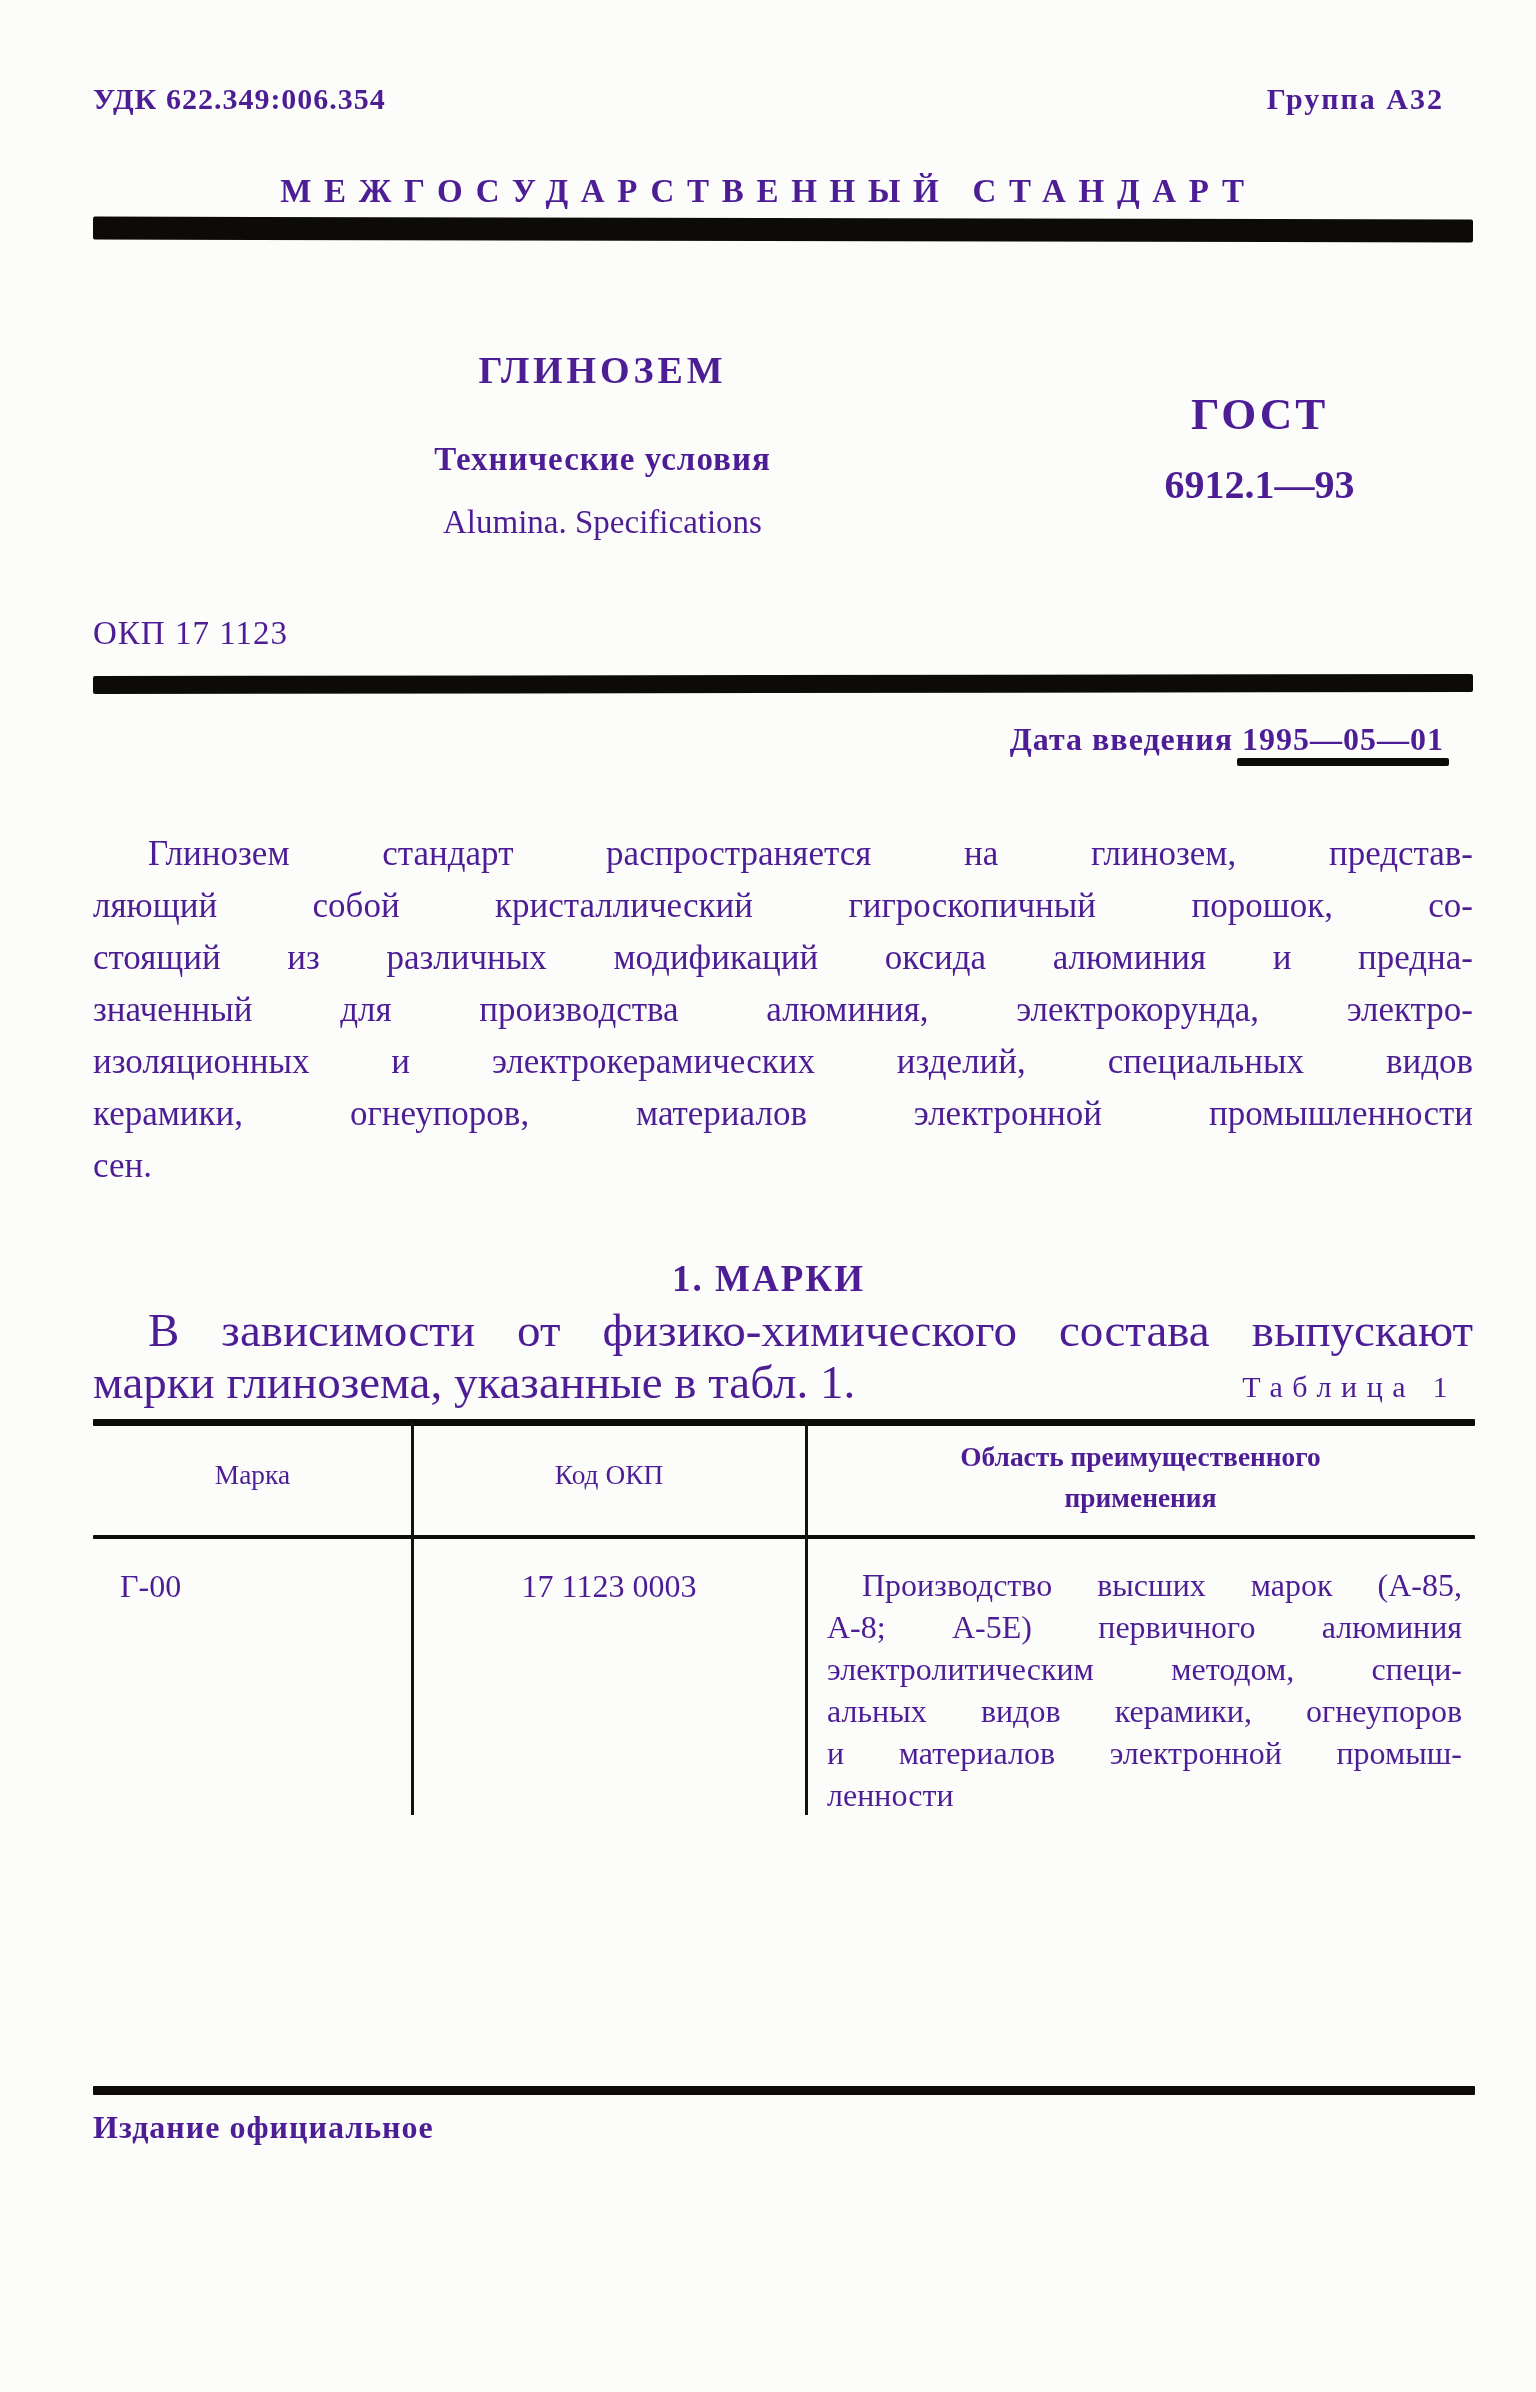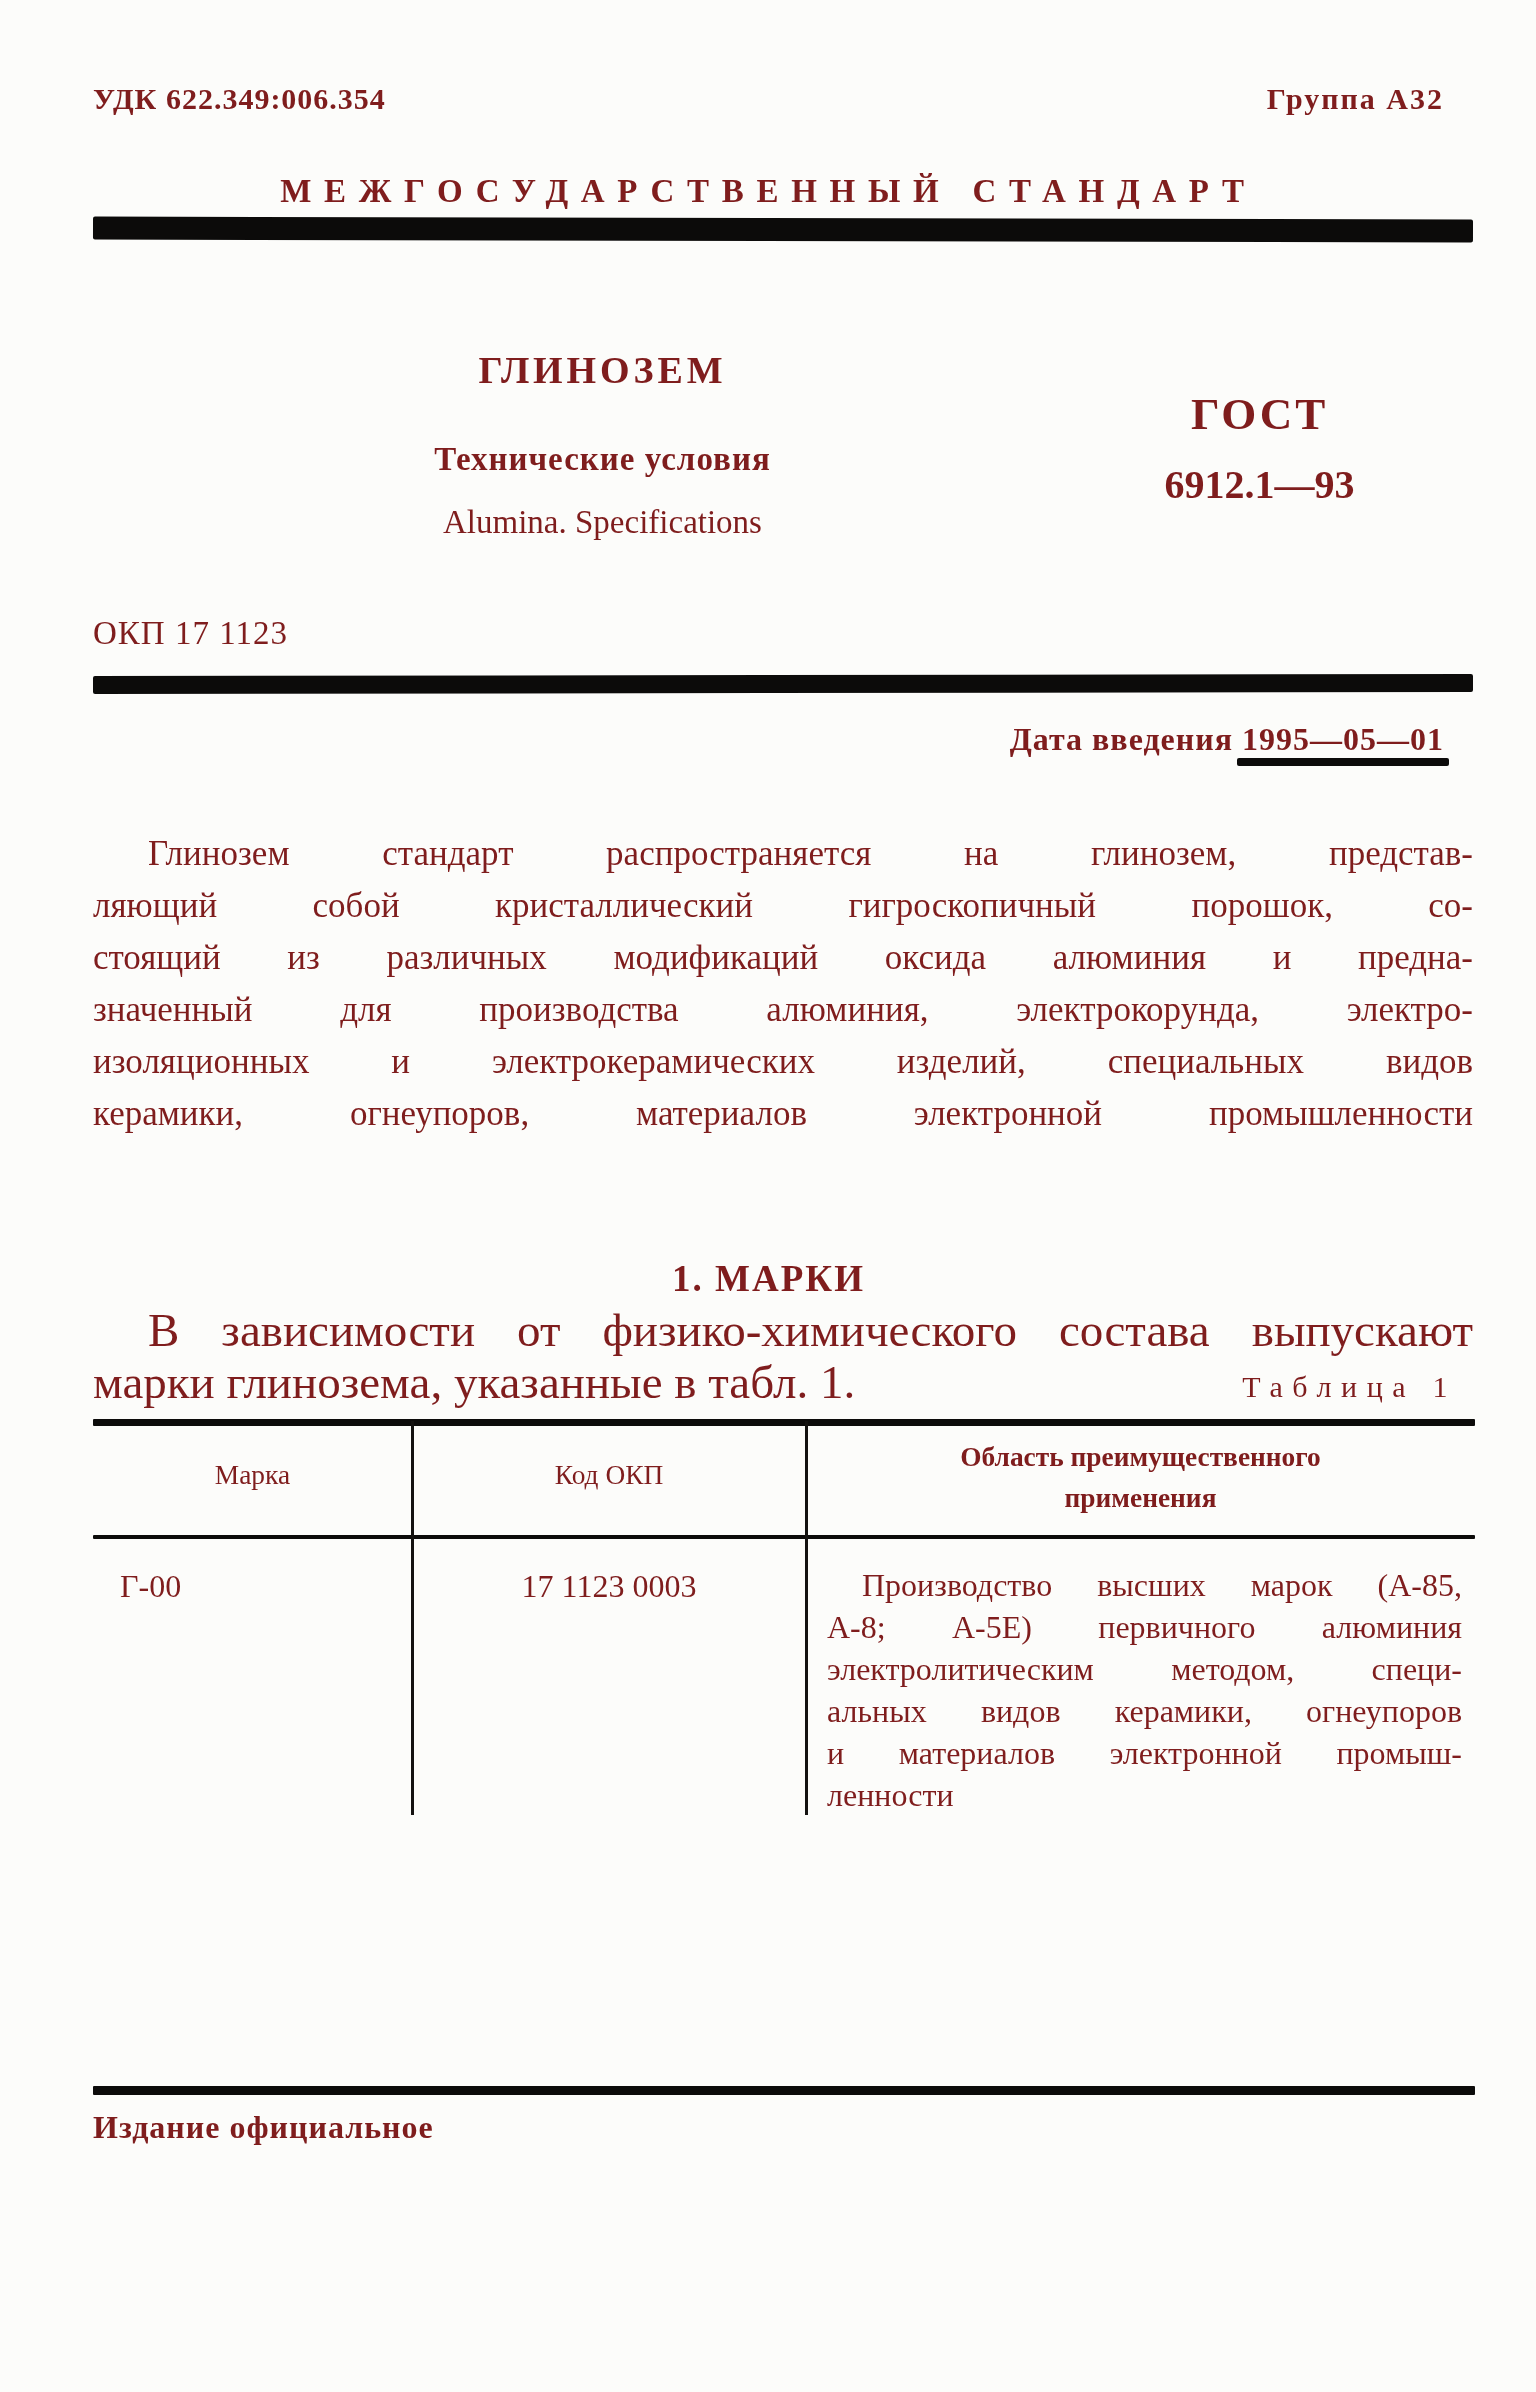--- a/index.html
+++ b/index.html
@@ -1,21 +1,21 @@
 <!DOCTYPE html>
 <html><head>
 <meta charset="utf-8">
 <style>
   html,body{margin:0;padding:0;background:#777;}
   .page{
     position:relative;
     width:1537px;height:2393px;
     background:#fcfcfa;
     font-family:"Liberation Serif","DejaVu Serif",serif;
-    color:#7f1d1d;
+    color:#4c1d95;
     overflow:hidden;
   }
   .abs{position:absolute;}
   
   .top-row{left:93px;top:82px;width:1351px;display:flex;justify-content:space-between;}
   .udk{font-size:30px;font-weight:bold;letter-spacing:1px;}
   .group{font-size:30px;font-weight:bold;letter-spacing:2px;}
   
   .std-type{
     left:93px;top:173px;width:1351px;
@@ -98,20 +98,21 @@
   <div class="abs date-line">Дата введения 1995—05—01</div>
   <div class="abs date-underline"></div>
 
   <div class="abs para1">
     <div class="jline indent">Глинозем стандарт распространяется на глинозем, представ-</div>
     <div class="jline">ляющий собой кристаллический гигроскопичный порошок, со-</div>
     <div class="jline">стоящий из различных модификаций оксида алюминия и предна-</div>
     <div class="jline">значенный для производства алюминия, электрокорунда, электро-</div>
     <div class="jline">изоляционных и электрокерамических изделий, специальных видов</div>
     <div class="jline">керамики, огнеупоров, материалов электронной промышленности</div>
+    <div class="lline">сен.</div>
   </div>
 
   <div class="abs sec-heading">1. МАРКИ</div>
 
   <div class="abs para2">
     <div class="jline indent">В зависимости от физико-химического состава выпускают</div>
     <div class="lline">марки глинозема, указанные в табл. 1.</div>
   </div>
 
   <div class="abs tbl-caption">Таблица 1</div>

